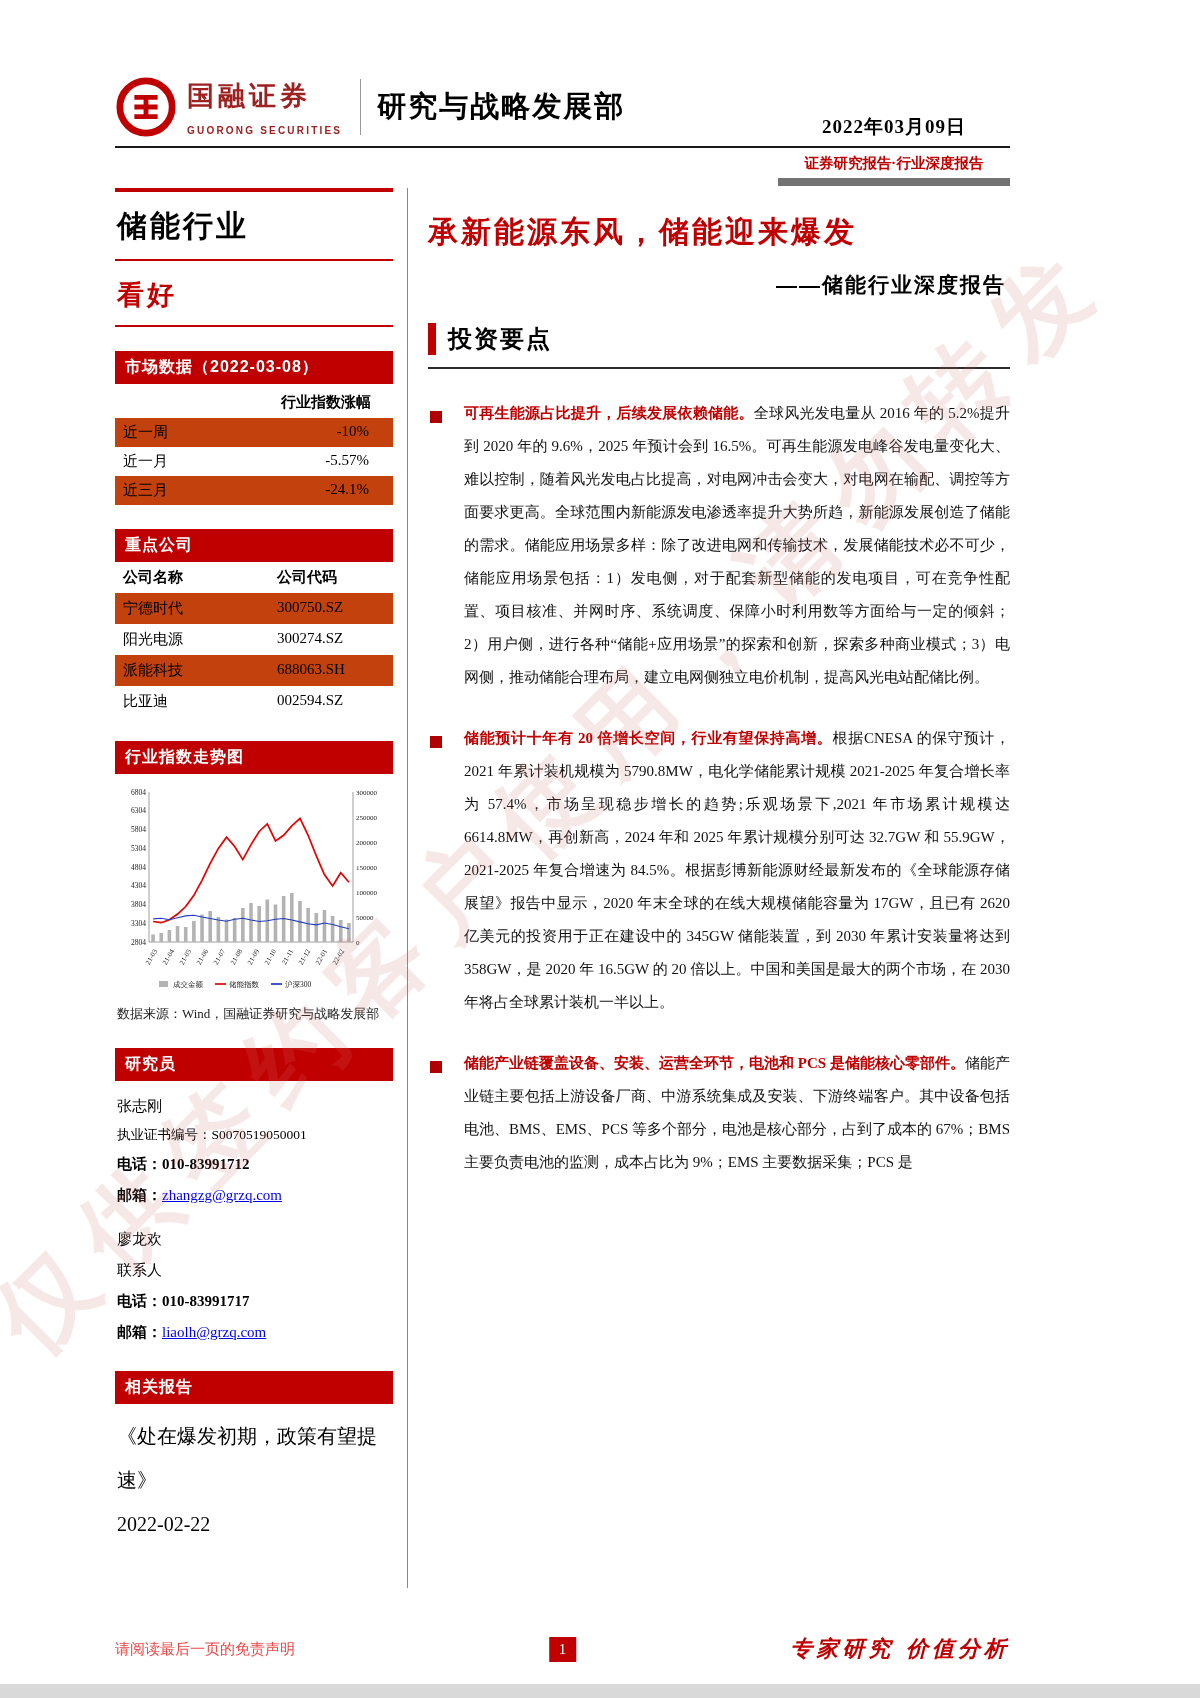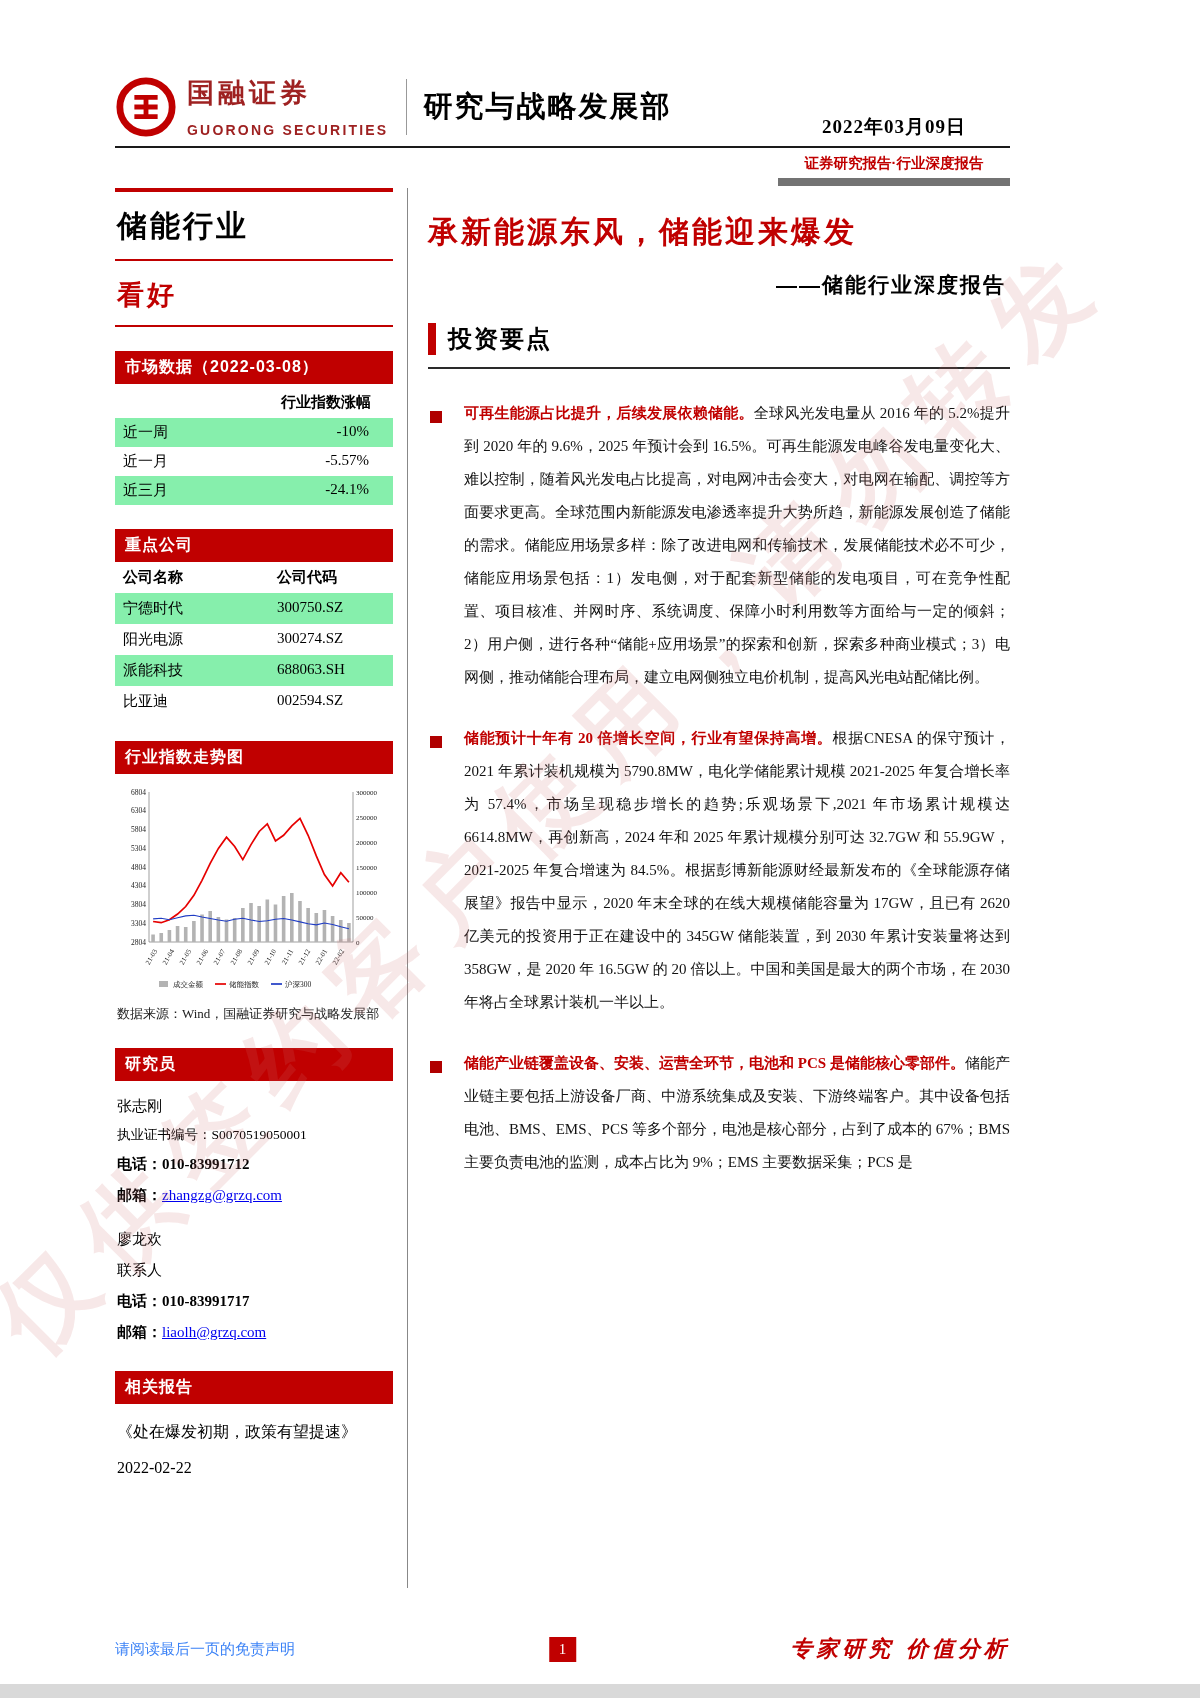--- a/index.html
+++ b/index.html
@@ -11,67 +11,67 @@
   
   .watermark { position:absolute; top:47%; left:46%; transform:translate(-50%,-50%) rotate(-45deg);
     font-size:95px; letter-spacing:22px; color:rgba(205,115,115,0.16); white-space:nowrap; z-index:6;
     pointer-events:none; font-family:"Liberation Sans","DejaVu Sans",sans-serif; font-weight:bold; }
 
   
   .header { position:absolute; left:115px; right:190px; top:72px; height:76px; border-bottom:2px solid #1a1a1a; }
   .logo-row { position:absolute; left:0; bottom:8px; display:flex; align-items:center; }
   .brand-txt { margin-left:10px; }
   .brand-cn { font-size:27px; font-weight:bold; color:#9e2121; letter-spacing:4px; }
-  .brand-en { font-size:14px; letter-spacing:2.2px; color:#9e2121; font-weight:bold; margin-top:11px; }
+  .brand-en { font-size:10px; letter-spacing:2.2px; color:#9e2121; font-weight:bold; margin-top:11px; }
   .vsep { width:1px; height:56px; background:#999; margin:0 16px 0 18px; }
   .dept { font-size:29px; font-weight:bold; letter-spacing:2px;text-align:right; }
   .header-right { position:absolute; right:0; bottom:6px; width:232px; text-align:center; }
   .date { font-size:19px; font-weight:bold; letter-spacing:1px; }
   .tag-row { position:absolute; right:190px; top:150px; width:232px; text-align:center;
     border-bottom:8px solid #737373; padding:4px 0 5px; color:#c00000; font-weight:bold; font-size:14.5px; }
 
   
   .content { position:absolute; left:115px; right:190px; top:188px; display:flex; }
   aside { width:278px; flex:none; }
   main { flex:1; margin-left:14px; border-left:1px solid #888; padding-left:20px; min-height:1400px; }
 
   
   .rule-thick { height:4px; background:#c00000; }
   .rule-thin  { height:2px; background:#c00000; }
   .industry { font-size:30px; font-weight:bold; letter-spacing:3px; padding:14px 0 12px 2px; }
   .rating { font-size:27px; font-weight:bold; color:#c00000; letter-spacing:3px; padding:16px 0 12px 2px; }
   .bar { background:#c00000; color:#fff; font-weight:bold; font-size:16px; padding:6px 10px; margin-top:24px; letter-spacing:1px; }
   .colhead { font-weight:bold; font-size:15px; text-align:right; padding:9px 22px 6px 0; }
   .mrow { display:flex; justify-content:space-between; font-size:15px; padding:5px 24px 5px 8px; }
-  .pink { background:#86efac; }
+  .pink { background:#c2410c; }
   .crow { display:flex; font-size:15px; padding:6px 0 6px 8px; }
   .crow .c1 { width:57%; }
   .chead { font-weight:bold; }
   .chart-box { margin-top:10px; }
   .src { font-size:13px; color:#222; padding:8px 0 0 2px; line-height:1.5; }
   .people { font-size:15px; line-height:2.05; padding:10px 0 0 2px; }
   .people .lic { font-size:13.5px; }
   .people .bold { font-weight:bold; }
   .people a { color:#0000ee; text-decoration:underline; font-weight:normal; }
   .gap { height:14px; }
-  .related { font-size:16px; line-height:2.2; padding:10px 0 0 2px; }
+  .related { font-size:20px; line-height:2.2; padding:10px 0 0 2px; }
 
   
   .title { text-align:left; color:#c00000; font-size:30px; font-weight:bold; letter-spacing:3px; margin:24px 0 4px; font-family:"Liberation Sans","DejaVu Sans",sans-serif; }
   .subtitle { text-align:right; font-weight:bold; font-size:21px; letter-spacing:2px; margin:18px 4px 6px 0; font-family:"Liberation Sans","DejaVu Sans",sans-serif; }
   .section-wrap { border-bottom:2px solid #2a2a2a; padding-bottom:12px; margin-top:24px; }
   .section-head { border-left:8px solid #c00000; padding-left:12px; font-size:24px; font-weight:bold; letter-spacing:2px; font-family:"Liberation Sans","DejaVu Sans",sans-serif; }
   .bullet { position:relative; margin-top:28px; padding-left:36px; font-size:15px; line-height:2.2; text-align:justify; }
   .sq { position:absolute; left:2px; top:14px; width:12px; height:12px; background:#b00000; }
   .lead { color:#c00000; font-weight:bold; }
   .bodytxt { color:#111; }
 
   
   .footer { position:absolute; left:115px; right:190px; bottom:34px; display:flex; align-items:center; justify-content:space-between; }
-  .disc { color:#3b82f6; font-size:15px; }
+  .disc { color:#ef4444; font-size:15px; }
   .pageno { position:absolute; left:50%; transform:translateX(-50%); background:#c00000; color:#fff; font-size:15px; padding:4px 10px; }
   .slogan { color:#c00000; font-size:22px; font-style:italic; font-weight:bold; letter-spacing:4px; font-family:"DejaVu Serif","Liberation Serif",serif;margin-left:23px; }
   .bottom-strip { position:absolute; left:0; right:0; bottom:0; height:14px; background:#d9d9d9; }
 </style>
 </head>
 <body>
 
 <div class="page">
 
   <div class="watermark">仅供签约客户使用，请勿转发</div>

